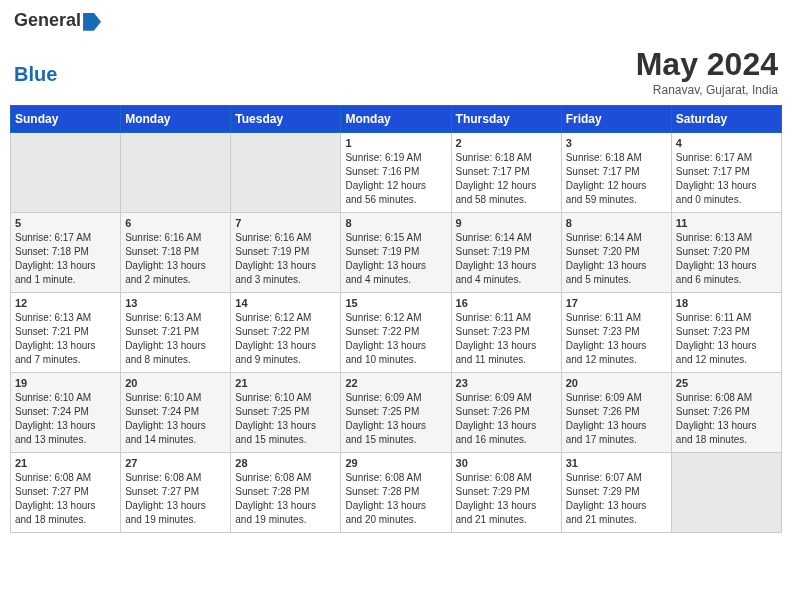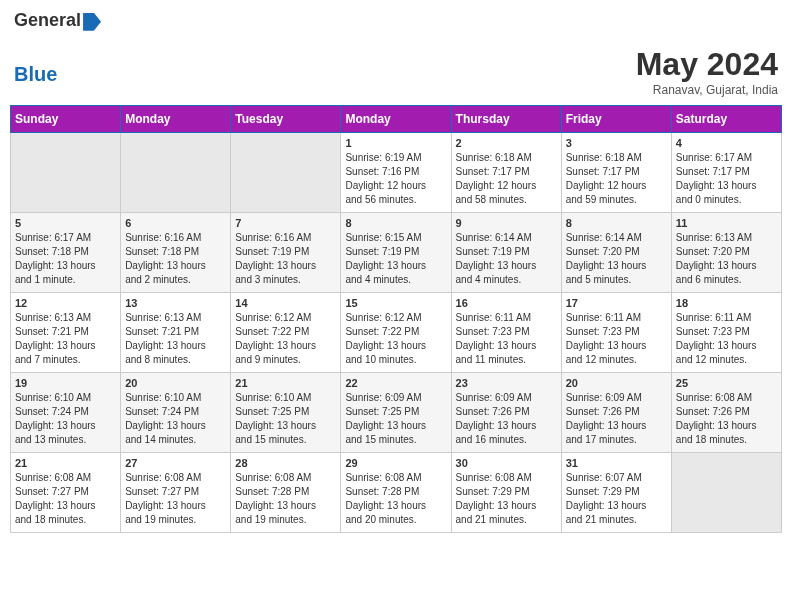--- a/index.html
+++ b/index.html
@@ -54,21 +54,21 @@
     .subtitle {
       font-size: 12px;
       color: #555;
     }
     table {
       width: 100%;
       border-collapse: collapse;
       table-layout: fixed;
     }
     thead tr th {
-      background-color: #a21caf;
+      background-color: #1d4ed8;
       color: #fff;
       font-size: 12px;
       font-weight: bold;
       padding: 6px 4px;
       text-align: left;
       border: 1px solid #1a6bb5;
     }
     tbody tr td {
       border: 1px solid #ccc;
       vertical-align: top;

